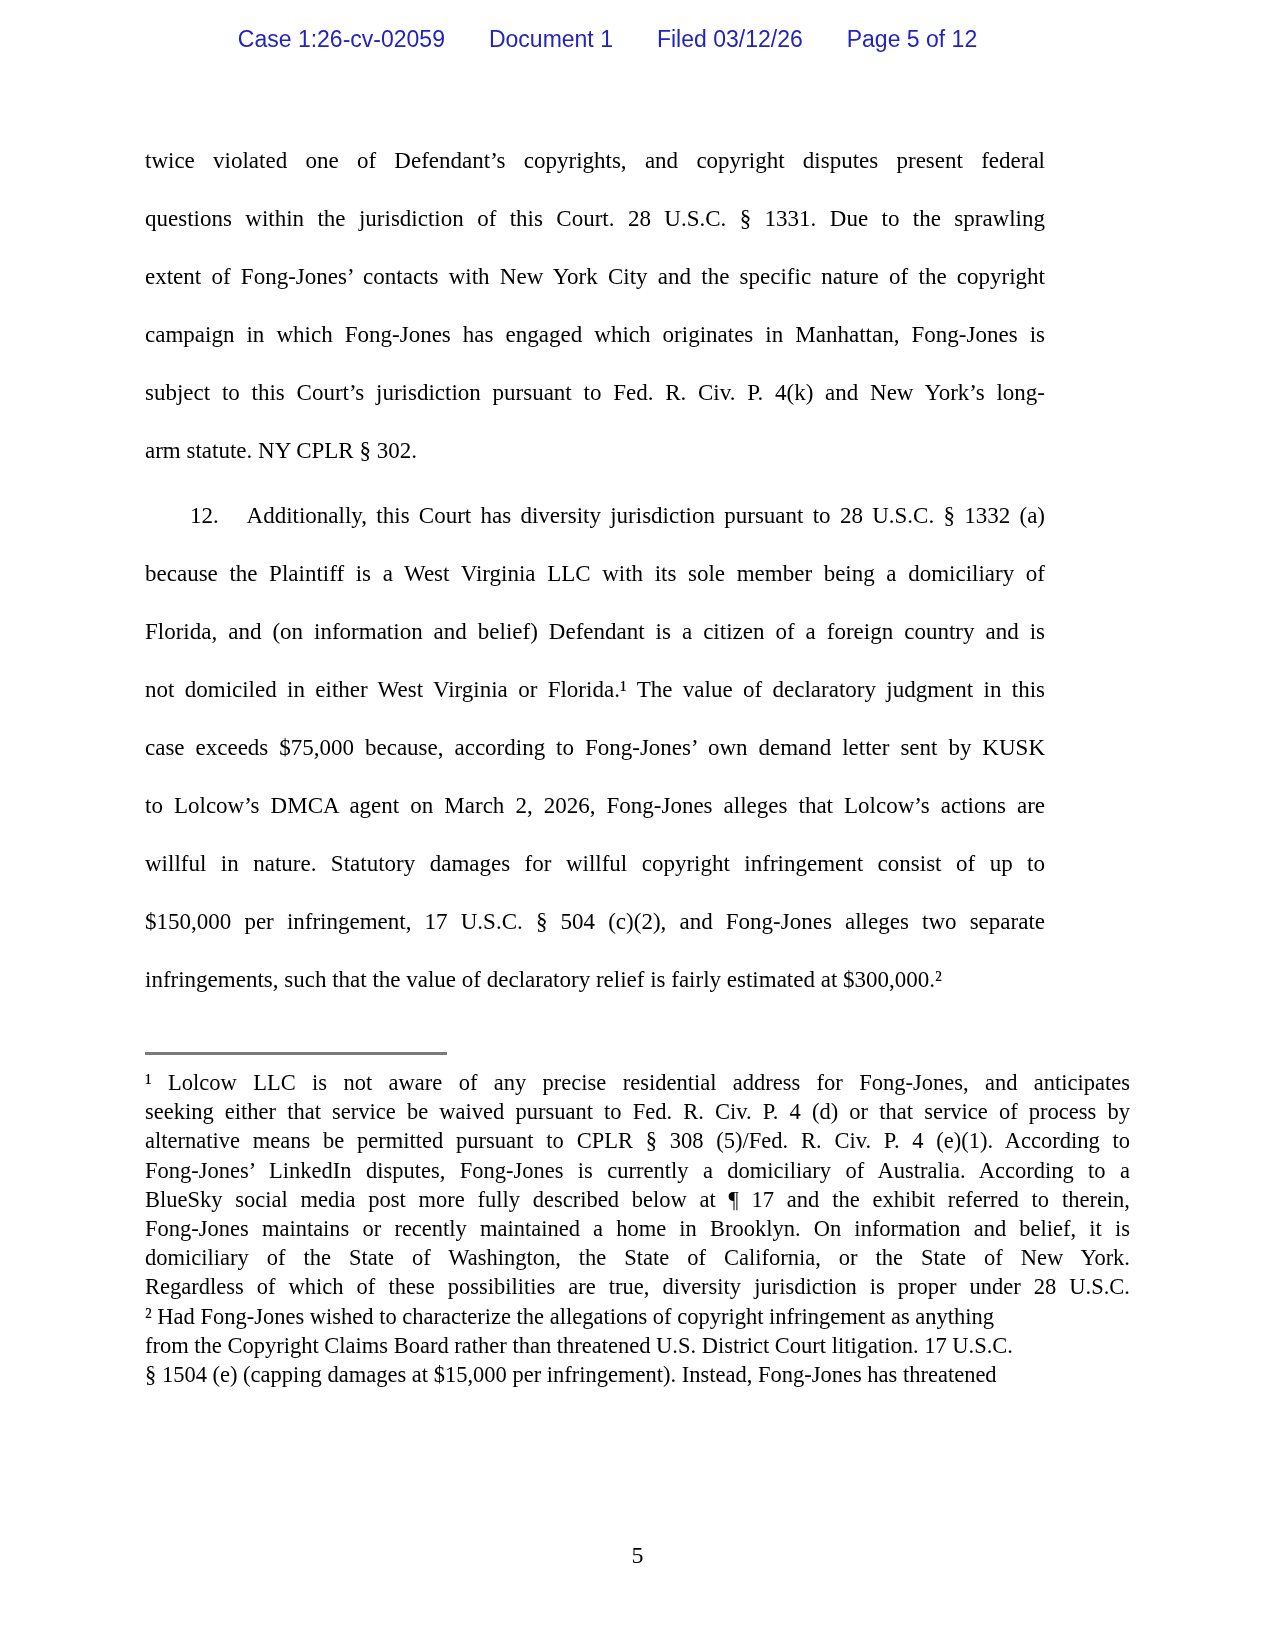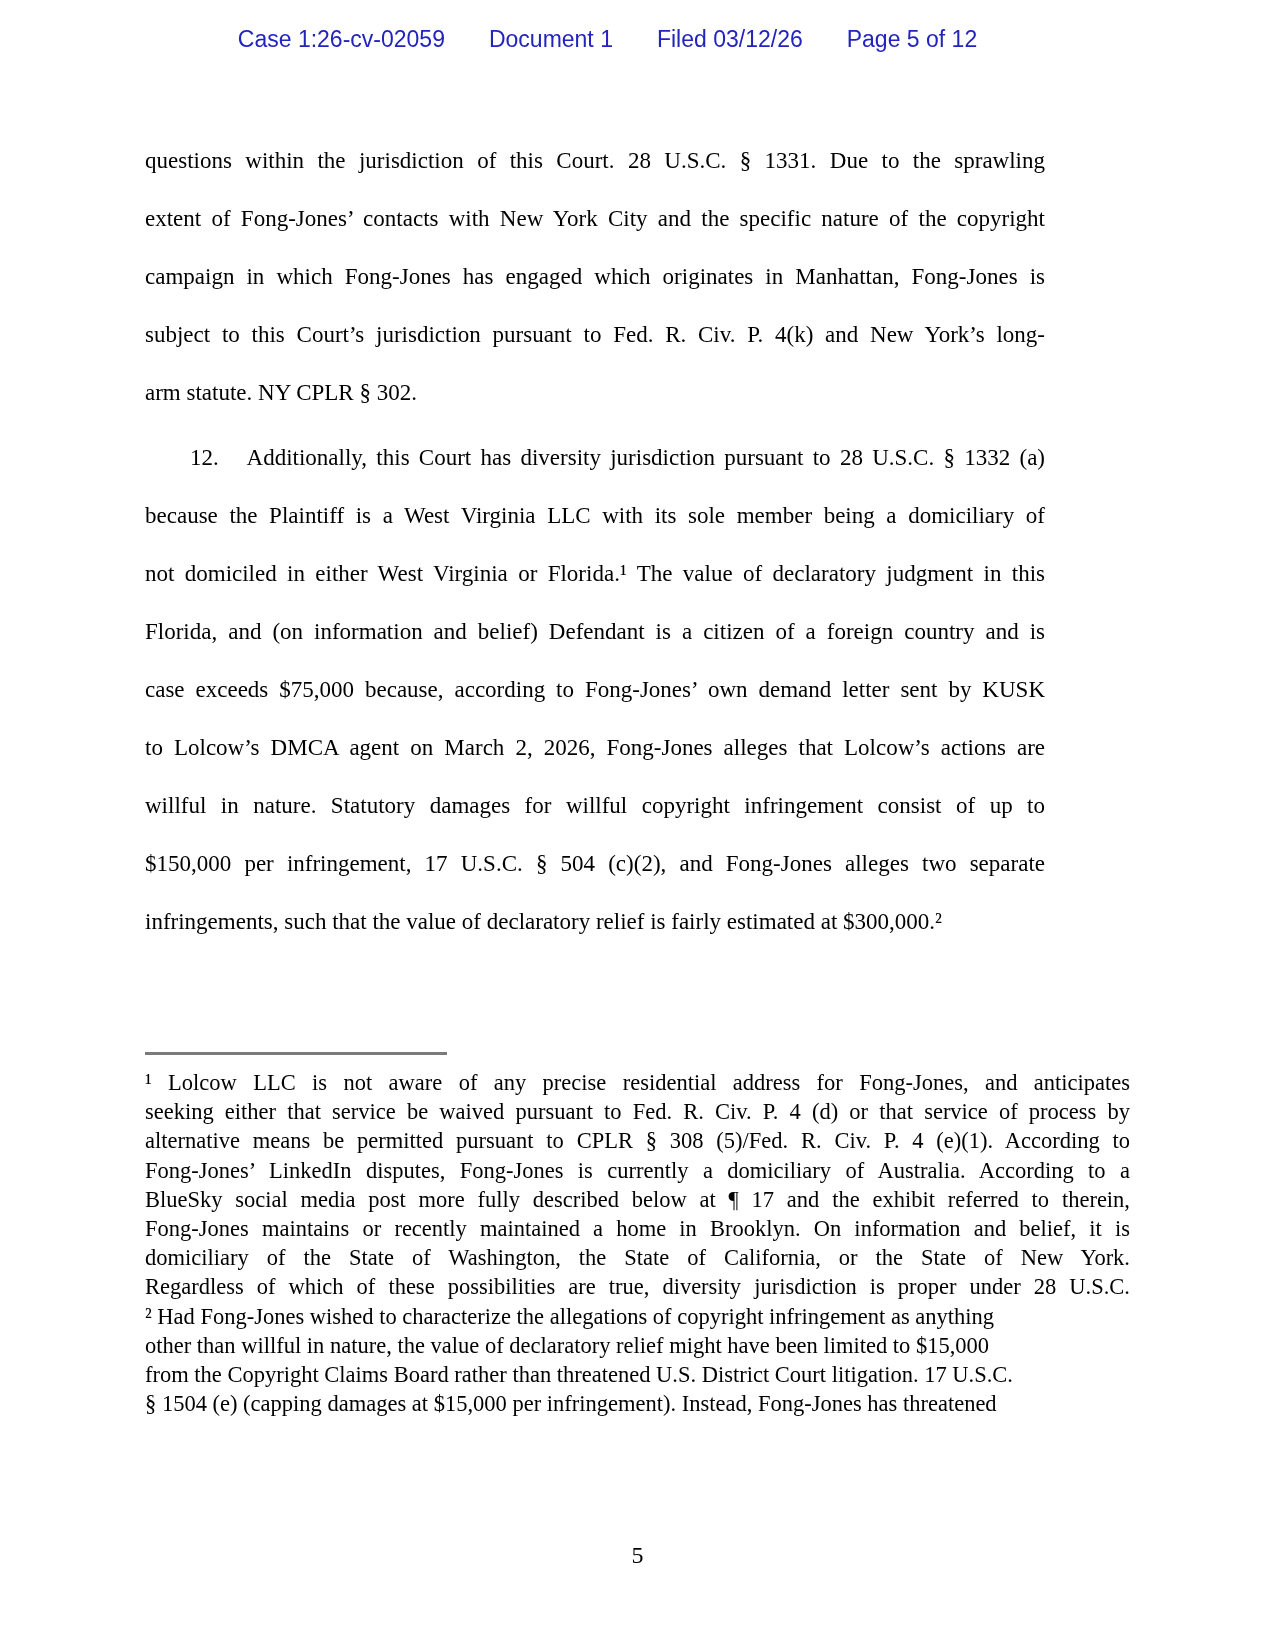--- a/index.html
+++ b/index.html
@@ -85,32 +85,33 @@
   <header class="stamp" style="color: rgb(35, 35, 190);">
     <span>Case 1:26-cv-02059</span>
     <span>Document 1</span>
     <span>Filed 03/12/26</span>
     <span>Page 5 of 12</span>
   </header>
 
   <main class="body-text">
 
     <div class="para">
+      <div class="bl j">twice violated one of Defendant’s copyrights, and copyright disputes present federal</div>
       <div class="bl j">questions within the jurisdiction of this Court. 28 U.S.C. § 1331. Due to the sprawling</div>
       <div class="bl j">extent of Fong-Jones’ contacts with New York City and the specific nature of the copyright</div>
       <div class="bl j">campaign in which Fong-Jones has engaged which originates in Manhattan, Fong-Jones is</div>
       <div class="bl j">subject to this Court’s jurisdiction pursuant to Fed. R. Civ. P. 4(k) and New York’s long-</div>
       <div class="bl">arm statute. NY CPLR § 302.</div>
     </div>
 
     <div class="para para-12">
       <div class="bl j indent">12.&nbsp;&nbsp;&nbsp;Additionally, this Court has diversity jurisdiction pursuant to 28 U.S.C. § 1332 (a)</div>
       <div class="bl j">because the Plaintiff is a West Virginia LLC with its sole member being a domiciliary of</div>
+      <div class="bl j">Florida, and (on information and belief) Defendant is a citizen of a foreign country and is</div>
       <div class="bl j">not domiciled in either West Virginia or Florida.¹ The value of declaratory judgment in this</div>
-      <div class="bl j">Florida, and (on information and belief) Defendant is a citizen of a foreign country and is</div>
       <div class="bl j">case exceeds $75,000 because, according to Fong-Jones’ own demand letter sent by KUSK</div>
       <div class="bl j">to Lolcow’s DMCA agent on March 2, 2026, Fong-Jones alleges that Lolcow’s actions are</div>
       <div class="bl j">willful in nature. Statutory damages for willful copyright infringement consist of up to</div>
       <div class="bl j">$150,000 per infringement, 17 U.S.C. § 504 (c)(2), and Fong-Jones alleges two separate</div>
       <div class="bl">infringements, such that the value of declaratory relief is fairly estimated at $300,000.²</div>
     </div>
 
   </main>
 
   <div class="fnsep"></div>
@@ -123,21 +124,20 @@
       <div class="fl j">alternative means be permitted pursuant to CPLR § 308 (5)/Fed. R. Civ. P. 4 (e)(1). According to</div>
       <div class="fl j">Fong-Jones’ LinkedIn disputes, Fong-Jones is currently a domiciliary of Australia. According to a</div>
       <div class="fl j">BlueSky social media post more fully described below at ¶ 17 and the exhibit referred to therein,</div>
       <div class="fl j">Fong-Jones maintains or recently maintained a home in Brooklyn. On information and belief, it is</div>
       <div class="fl j">domiciliary of the State of Washington, the State of California, or the State of New York.</div>
       <div class="fl j">Regardless of which of these possibilities are true, diversity jurisdiction is proper under 28 U.S.C.</div>
     </div>
 
     <div class="fn">
       <div class="fl">² Had Fong-Jones wished to characterize the allegations of copyright infringement as anything</div>
-      <div class="fl">other than willful in nature, the value of declaratory relief might have been limited to $15,000</div>
       <div class="fl">from the Copyright Claims Board rather than threatened U.S. District Court litigation. 17 U.S.C.</div>
       <div class="fl">§ 1504 (e) (capping damages at $15,000 per infringement). Instead, Fong-Jones has threatened</div>
     </div>
 
   </section>
 
   <div class="pageno">5</div>
 
 </div>
 

